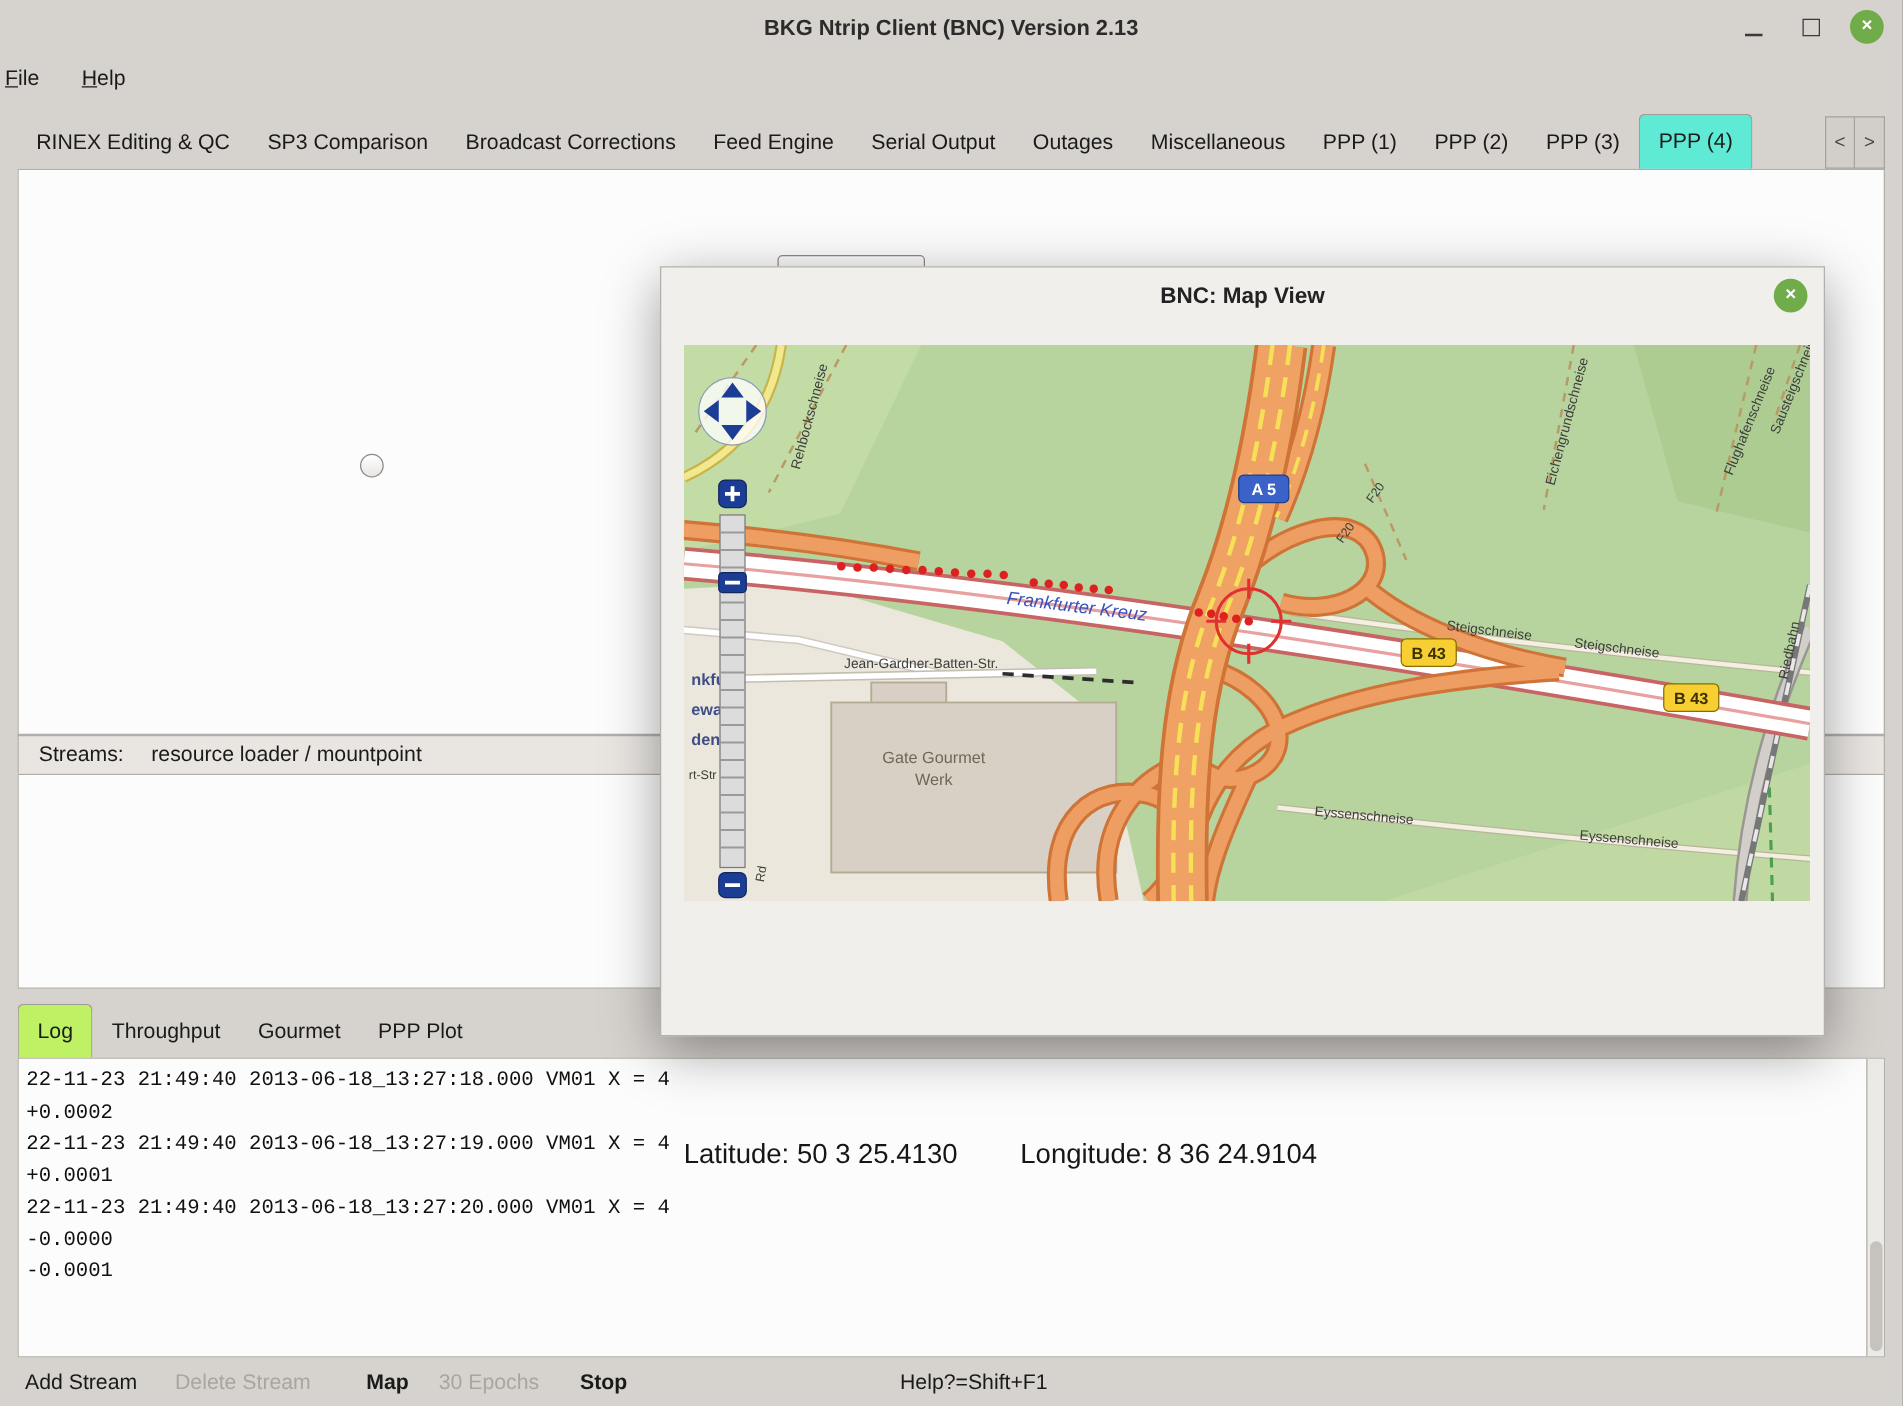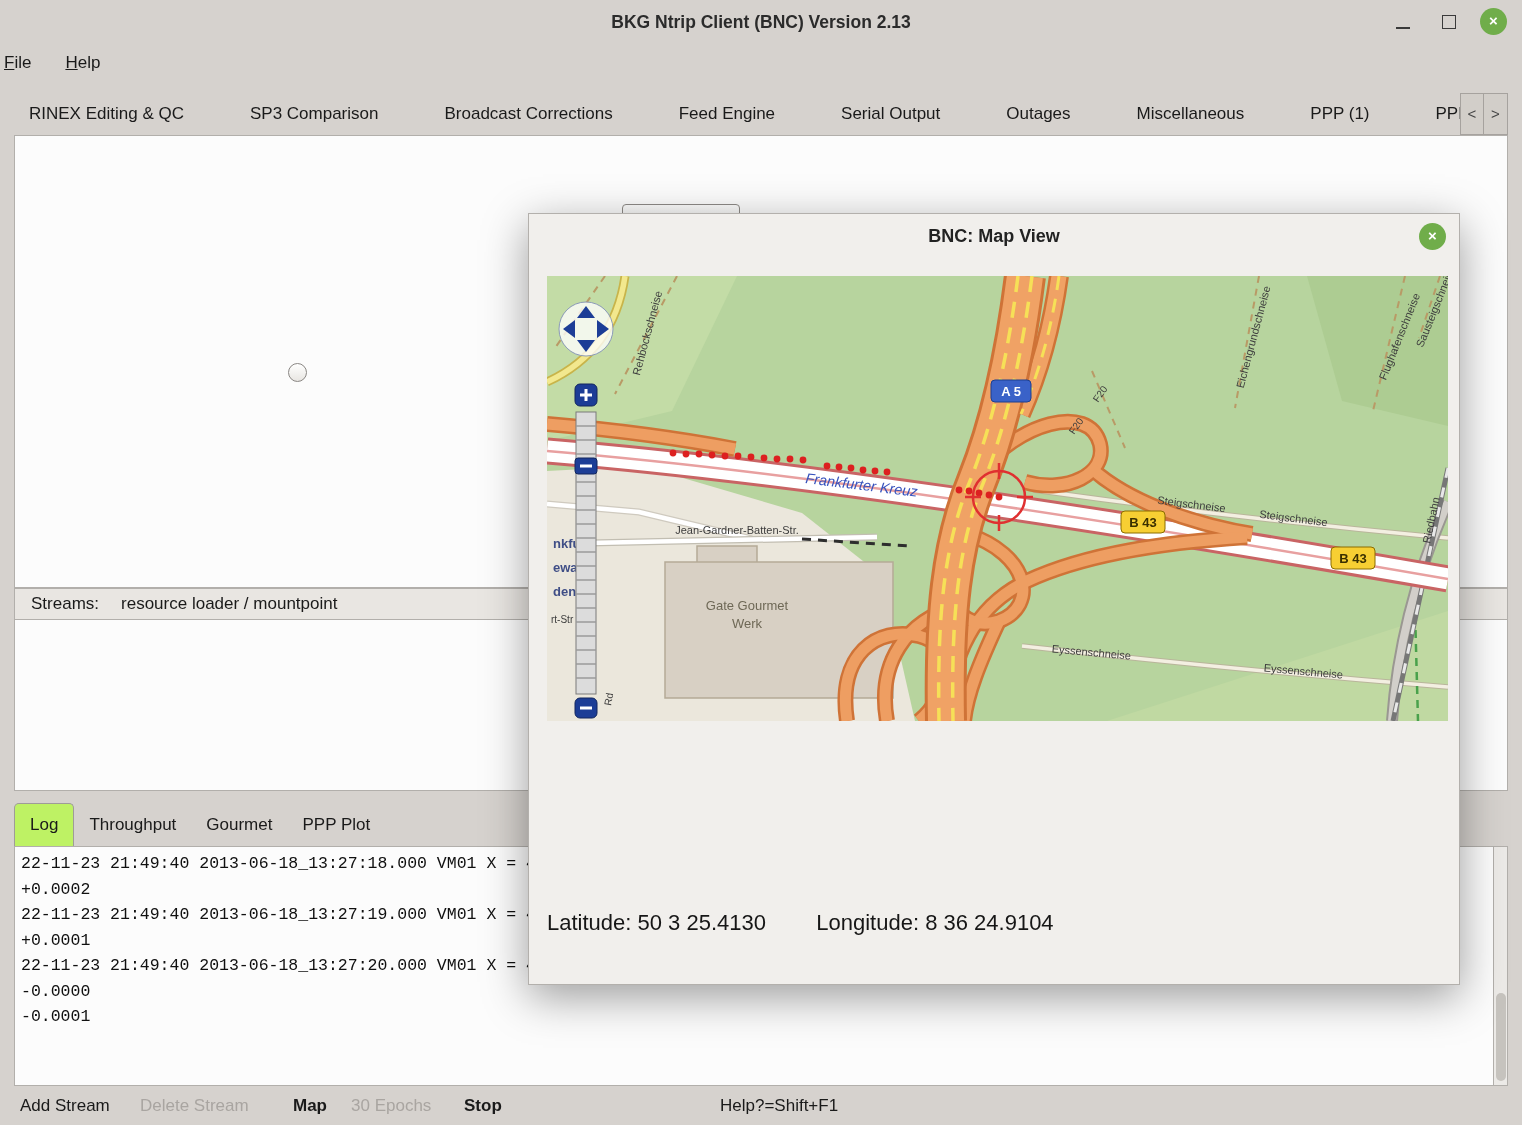--- a/index.html
+++ b/index.html
@@ -16,21 +16,21 @@
   .tb-min { position:absolute; right:112px; top:27px; width:14px; height:2px; background:#3a3a3a; }
   .tb-max { position:absolute; right:66px; top:15px; width:14px; height:14px; border:1.5px solid #3a3a3a; background:transparent; }
   .circle-close { position:absolute; width:27px; height:27px; border-radius:50%;
     background:#70ad4a; color:#fff; text-align:center; line-height:26px; font-size:15px; font-weight:bold; }
   .titlebar .circle-close { right:15px; top:8px; }
   
   .menubar { position:absolute; left:0; top:44px; width:100%; height:38px; display:flex; align-items:center; padding-left:4px; gap:34px; }
   .menu-item { display:inline-block; font-size:17px; }
   .menu-item::first-letter { text-decoration: underline; }
   
-  .tabbar { position:absolute; left:14px; top:92px; right:62px; height:43px; display:flex; align-items:flex-end;gap:36px; }
+  .tabbar { position:absolute; left:14px; top:92px; right:62px; height:43px; display:flex; align-items:flex-end; }
   .tab { padding:0 15px; font-size:17px; line-height:43px; height:43px; white-space:nowrap; }
   .tab.active { background:#5eead4; border:1px solid #9f9c98; border-bottom:none;
     border-radius:5px 5px 0 0; height:44px; line-height:42px; position:relative; z-index:3;text-align:right; }
   .tab-scrollers { position:absolute; right:14px; top:93px; display:flex; z-index:2; }
   .tab-scroll { width:24px; height:42px; border:1px solid #a6a29e; background:#d2cec9;
     text-align:center; line-height:40px; font-size:15px; color:#444; }
   .tab-scroll + .tab-scroll { border-left:none; }
   
   .panel { position:absolute; background:#fcfcfc; border:1px solid #b2afab; }
   #panel-form    { left:14px; top:135px; width:1494px; height:453px; z-index:1; }
@@ -63,21 +63,21 @@
     font-size:16.5px; line-height:25.5px; color:#101010; padding-left:6px; }
   .log-body { padding-top:4px; }
   .vscroll { position:absolute; right:0; top:0; width:14px; height:238px; background:#eceae7; border-left:1px solid #b2afab; }
   .vscroll .thumb { position:absolute; left:2px; top:146px; width:10px; height:88px; background:#c6c3be; border-radius:5px; }
   
   .statusbar { position:absolute; left:0; top:1086px; width:100%; height:39px; font-size:17px; }
   .sb-item { position:absolute; line-height:39px; }
   .sb-disabled { color:#a9a5a1; }
   .sb-bold { font-weight:bold; }
   
-  .dialog { position:absolute; left:528px; top:213px; width:932px; height:772px;
+  .dialog { position:absolute; left:528px; top:213px; width:932px; height:616px;
     background:#f1efec; border:1px solid #b3b0ac; box-shadow:0 12px 42px rgba(0,0,0,.38); z-index:50; }
   .dialog-title { position:absolute; left:0; top:12px; width:100%; text-align:center;
     font-weight:bold; font-size:18px; color:#222; }
   .dialog .circle-close { right:13px; top:9px; }
   .map-canvas { position:absolute; left:18px; top:62px; width:901px; height:445px; overflow:hidden; }
   .map-svg { display:block; width:901px; height:445px; }
   .map-svg text { font-family:"Liberation Sans", sans-serif; }
   .mt      { font-size:11px; fill:#3d3d3d; }
   .mt-sm   { font-size:10px; fill:#3d3d3d; }
   .mt-kreuz{ font-size:14.5px; fill:#3752bd; font-style:italic; }

